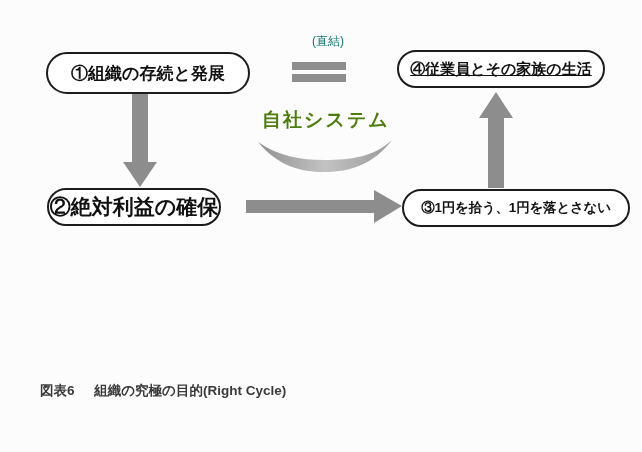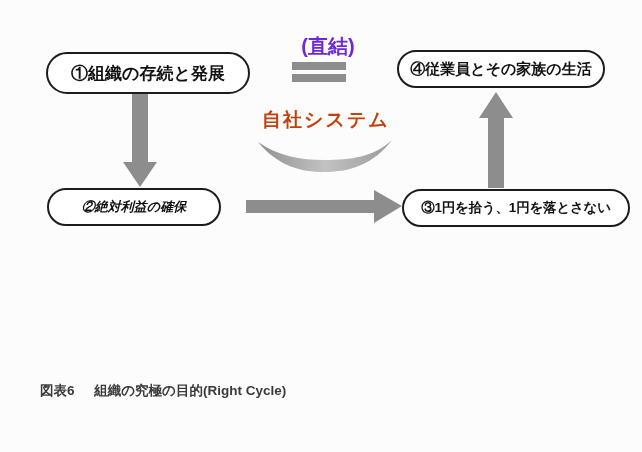--- a/index.html
+++ b/index.html
@@ -17,34 +17,34 @@
     box-sizing:border-box;
     border:2.5px solid #1c1c1c;
     border-radius:21px;
     background:#ffffff;
     display:flex;align-items:center;justify-content:center;
     font-weight:600;color:#111;
     z-index:2;
     white-space:nowrap;
   }
   #box1{left:46px;top:52px;width:204px;height:42px;font-size:17px;}
-  #box2{left:47px;top:188px;width:174px;height:38px;font-size:13px;font-style:italic;}
+  #box2{left:47px;top:188px;width:174px;height:38px;font-size:21px;}
   #box3{left:402px;top:189px;width:228px;height:38px;font-size:13.5px;letter-spacing:-0.2px;}
-  #box4{left:397px;top:50px;width:208px;height:38px;font-size:15px;}
+  #box4{left:397px;top:50px;width:208px;height:38px;font-size:15px;text-decoration:underline;}
   .direct-label{
     position:absolute;left:284px;top:33px;width:88px;
-    text-align:center;font-size:20px;color:#6d28d9;font-weight:700;
+    text-align:center;font-size:12px;color:#0f766e;font-weight:400;
     z-index:2;white-space:nowrap;
   }
   .eqbar{position:absolute;width:54px;height:8px;background:#8d8d8d;z-index:2;}
   #eqbar1{left:292px;top:62px;}
   #eqbar2{left:292px;top:74px;}
   .system-label{
     position:absolute;left:262px;top:107px;
-    font-size:19px;font-weight:700;letter-spacing:2px;color:#c2410c;
+    font-size:19px;font-weight:700;letter-spacing:2px;color:#4d7c0f;
     z-index:2;white-space:nowrap;
   }
   .notes{
     position:absolute;left:100px;top:258px;
     font-size:17px;font-weight:600;line-height:26.5px;color:#151515;
     z-index:2;white-space:nowrap;
   }
   .caption{
     position:absolute;left:40px;top:382px;
     font-size:13.5px;font-weight:700;color:#3a3a3a;

